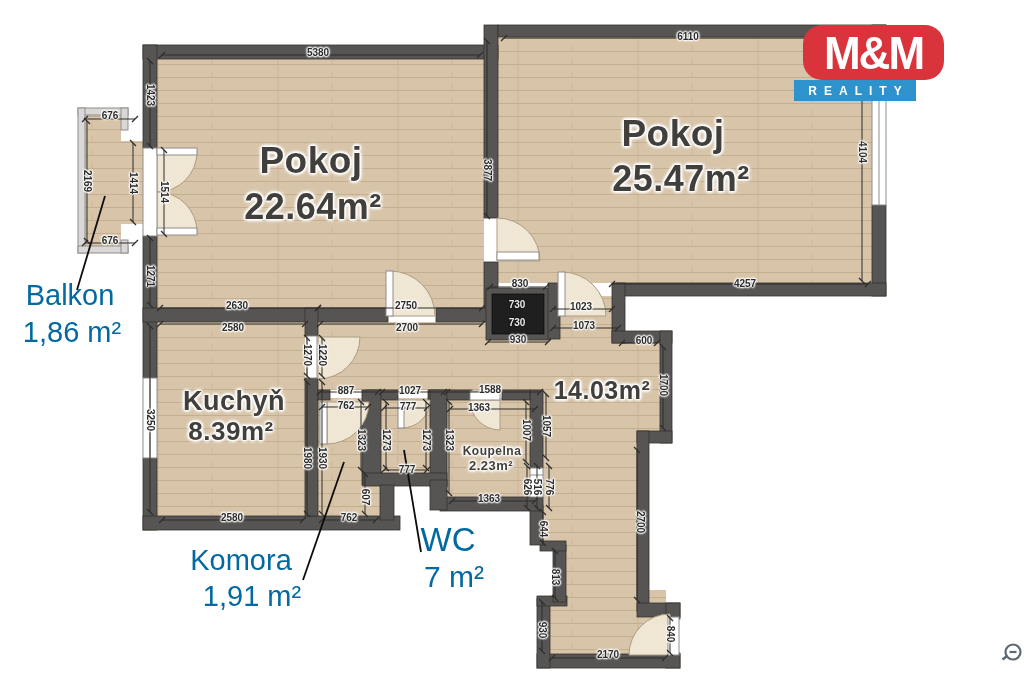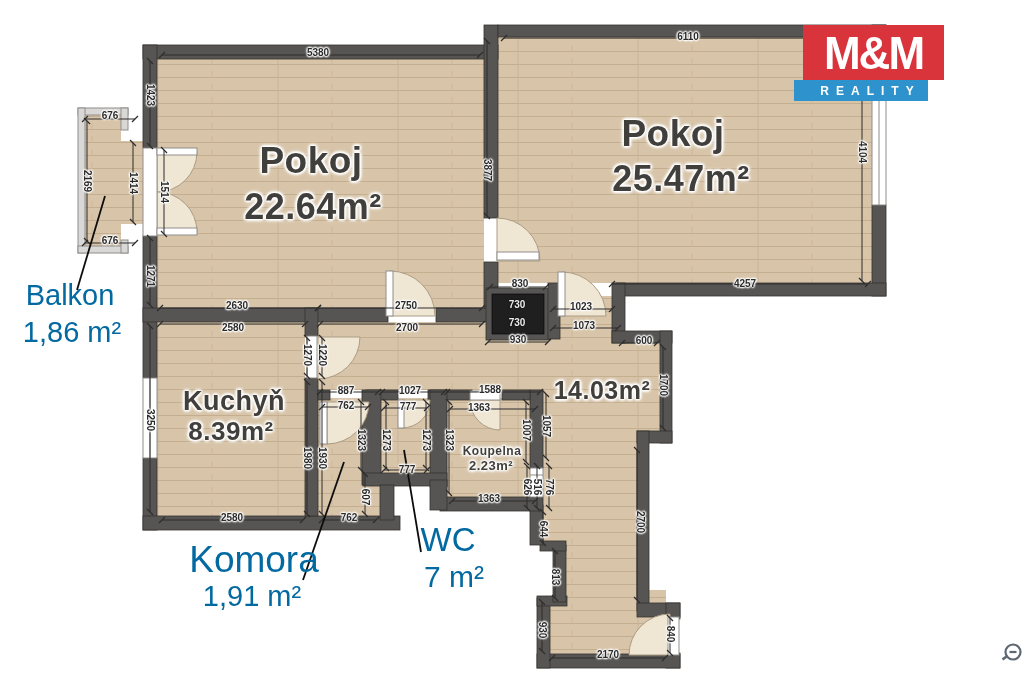--- a/index.html
+++ b/index.html
@@ -10,25 +10,25 @@
        transform:translate(-50%,-50%);white-space:nowrap;
        text-shadow:0 0 2px #fff,0 0 2px #fff,1px 0 2px #fff,-1px 0 2px #fff,0 1px 2px #fff,0 -1px 2px #fff;}
   .dim.v{transform:translate(-50%,-50%) rotate(90deg);}
   .dim.on-dark{color:#ececec;text-shadow:0 0 2px #000;}
   .room-label{position:absolute;transform:translate(-50%,-50%);font-weight:700;color:#413f3c;
        white-space:nowrap;letter-spacing:0.5px;
        text-shadow:0 0 3px #fff,0 0 3px #fff,0 0 5px #fff,1px 1px 3px #fff,-1px -1px 3px #fff,1px -1px 3px #fff,-1px 1px 3px #fff;}
   .callout{position:absolute;transform:translate(-50%,-50%);font-weight:400;color:#0369a1;white-space:nowrap;}
   .logo{position:absolute;left:794px;top:25px;width:150px;height:76px;}
   .logo .red{position:absolute;left:9px;top:0;width:141px;height:55px;background:#d9343c;
-       display:flex;align-items:center;justify-content:center;}
+       display:flex;align-items:center;justify-content:center;border-radius:19px;}
   .logo .red span{color:#fff;font-weight:700;font-size:44px;letter-spacing:-2px;
        font-family:"Liberation Sans",sans-serif;transform:scaleY(1.05);}
   .logo .blue{position:absolute;left:0;top:55px;width:122px;height:21px;background:#2e93cd;
-       display:flex;align-items:center;justify-content:center;padding-left:12px;}
+       display:flex;align-items:center;justify-content:center;}
   .logo .blue span{color:#fff;font-weight:700;font-size:12px;letter-spacing:7px;text-indent:7px;}
   #zoom-out{position:absolute;left:997px;top:639px;width:27px;height:27px;cursor:pointer;}
 </style>
 </head>
 <body>
 
 <div id="stage" data-name="floorplan-page">
 
 <svg id="plan-svg" width="1024" height="683" viewBox="0 0 1024 683" data-name="floorplan-drawing">
   <defs>
@@ -306,21 +306,21 @@
 <div class="room-label" style="left:673px;top:134px;font-size:37px" data-name="room-name-pokoj2">Pokoj</div>
 <div class="room-label" style="left:681px;top:179px;font-size:36px" data-name="room-area-pokoj2">25.47m²</div>
 <div class="room-label" style="left:234px;top:401px;font-size:27px" data-name="room-name-kuchyn">Kuchyň</div>
 <div class="room-label" style="left:231px;top:431px;font-size:26px" data-name="room-area-kuchyn">8.39m²</div>
 <div class="room-label" style="left:602px;top:390px;font-size:25px" data-name="room-area-chodba">14.03m²</div>
 <div class="room-label" style="left:492px;top:451px;font-size:12px" data-name="room-name-koupelna">Koupelna</div>
 <div class="room-label" style="left:491px;top:465px;font-size:13px" data-name="room-area-koupelna">2.23m²</div>
 
 <div class="callout" style="left:70px;top:295px;font-size:29px" data-name="callout-balkon-name">Balkon</div>
 <div class="callout" style="left:72px;top:332px;font-size:29px" data-name="callout-balkon-area">1,86 m²</div>
-<div class="callout" style="left:254px;top:560px;font-size:37px" data-name="callout-komora-name">Komora</div>
+<div class="callout" style="left:241px;top:560px;font-size:29px" data-name="callout-komora-name">Komora</div>
 <div class="callout" style="left:252px;top:596px;font-size:29px" data-name="callout-komora-area">1,91 m²</div>
 <div class="callout" style="left:448px;top:540px;font-size:33px" data-name="callout-wc-name">WC</div>
 <div class="callout" style="left:454px;top:577px;font-size:30px" data-name="callout-wc-area">7 m²</div>
 
 <div class="logo" data-name="mm-reality-logo">
   <div class="red" data-name="logo-red-box">
     <span data-name="logo-text-mm">M&amp;M</span>
   </div>
   <div class="blue" data-name="logo-blue-box">
     <span data-name="logo-text-reality">REALITY</span>

